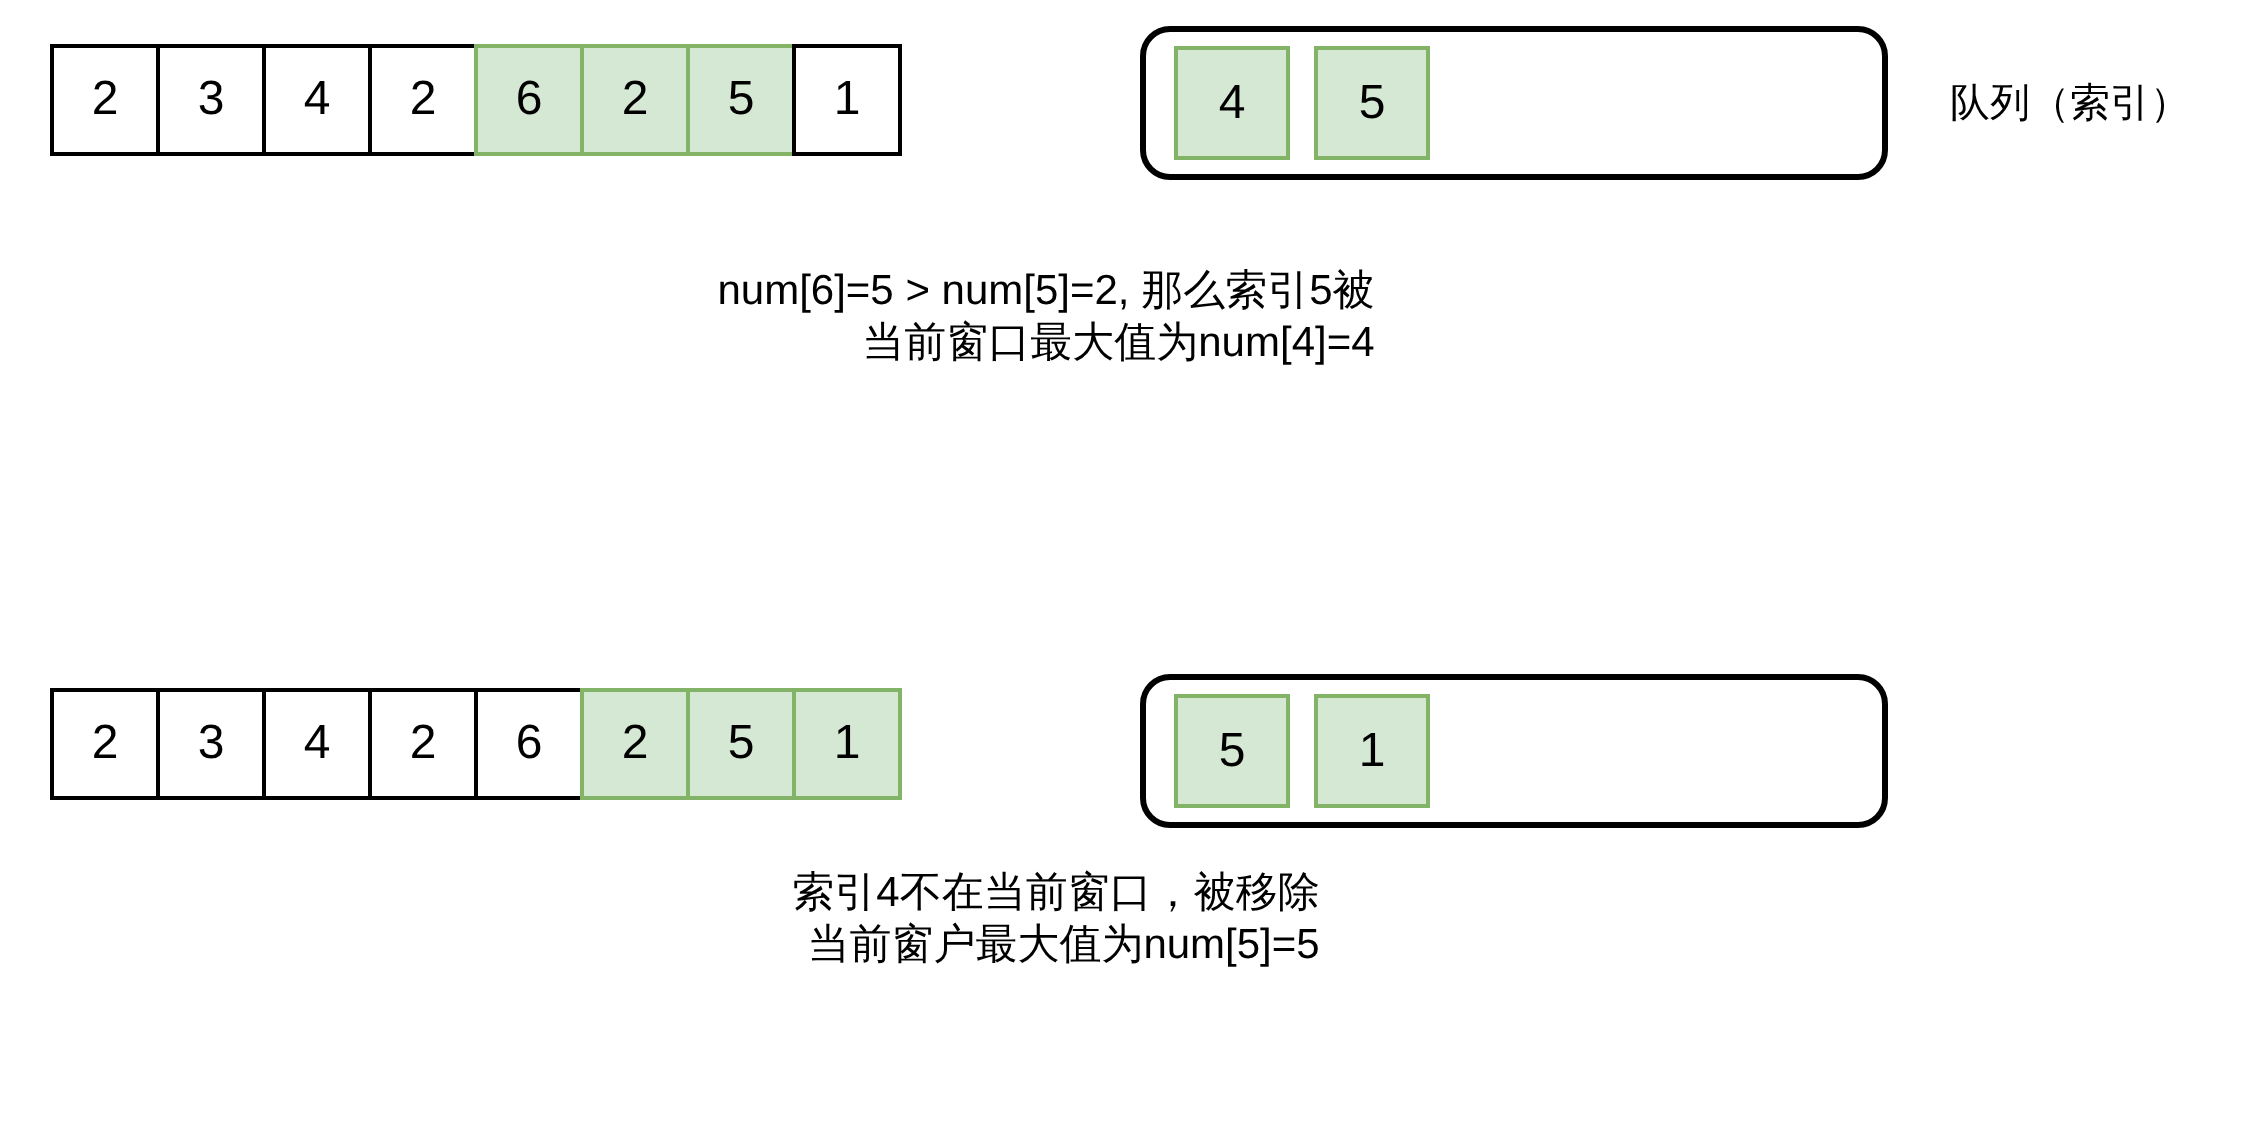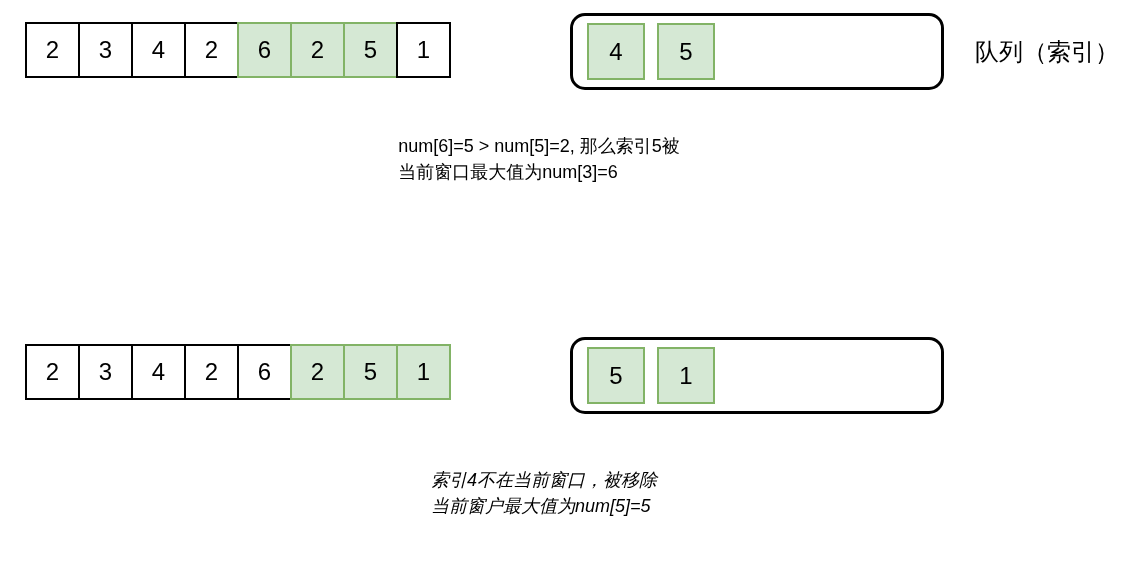--- a/index.html
+++ b/index.html
@@ -44,38 +44,37 @@
     width:58px;height:57px;
     background:#d5e8d4;
     border:2px solid #82b366;
     display:flex;align-items:center;justify-content:center;
     font-size:24px;
   }
   .queue-label{
     position:absolute;
     left:975px;top:13px;height:77px;
     display:flex;align-items:center;
-    font-size:24px;
+    font-size:20px;
     white-space:nowrap;
   }
   .caption{
     position:absolute;
     transform:translateX(-50%);
-    text-align:left;
-    font-size:18px;
+    text-align:right;
+    font-size:21px;
     line-height:26px;
     white-space:nowrap;
-    margin-left:16px;
   }
   .arr-1{left:25px;top:22px;}
   .queue-1{left:570px;top:13px;}
   .cap-1{left:523px;top:133px;}
   .arr-2{left:25px;top:344px;}
   .queue-2{left:570px;top:337px;}
-  .cap-2{left:528px;top:467px;font-style:italic;}
+  .cap-2{left:528px;top:434px;}
 </style>
 </head>
 <body>
 
 <div class="canvas">
 
   <div class="array arr-1">
     <div class="cell">2</div>
     <div class="cell">3</div>
     <div class="cell">4</div>
@@ -88,21 +87,21 @@
 
   <div class="queue queue-1">
     <div class="qcell">4</div>
     <div class="qcell">5</div>
   </div>
 
   <div class="queue-label">队列（索引）</div>
 
   <div class="caption cap-1">
     <div>num[6]=5  &gt; num[5]=2, 那么索引5被</div>
-    <div>当前窗口最大值为num[3]=6</div>
+    <div>当前窗口最大值为num[4]=4</div>
   </div>
 
   <div class="array arr-2">
     <div class="cell">2</div>
     <div class="cell">3</div>
     <div class="cell">4</div>
     <div class="cell">2</div>
     <div class="cell">6</div>
     <div class="cell green">2</div>
     <div class="cell green">5</div>

